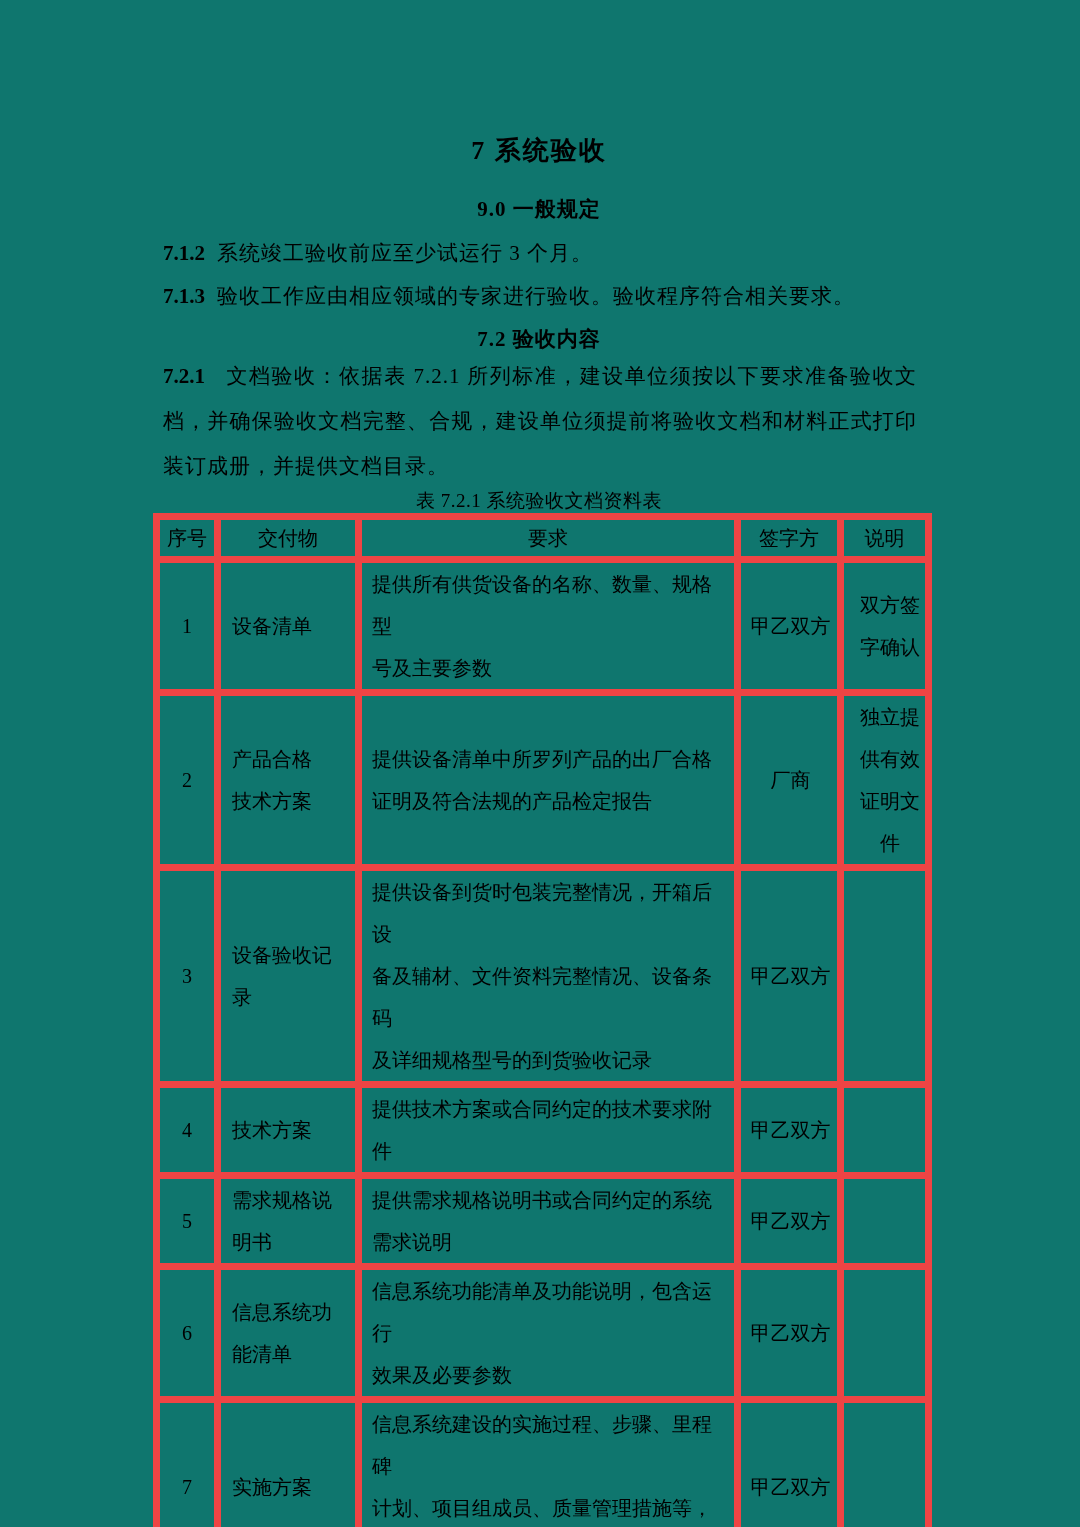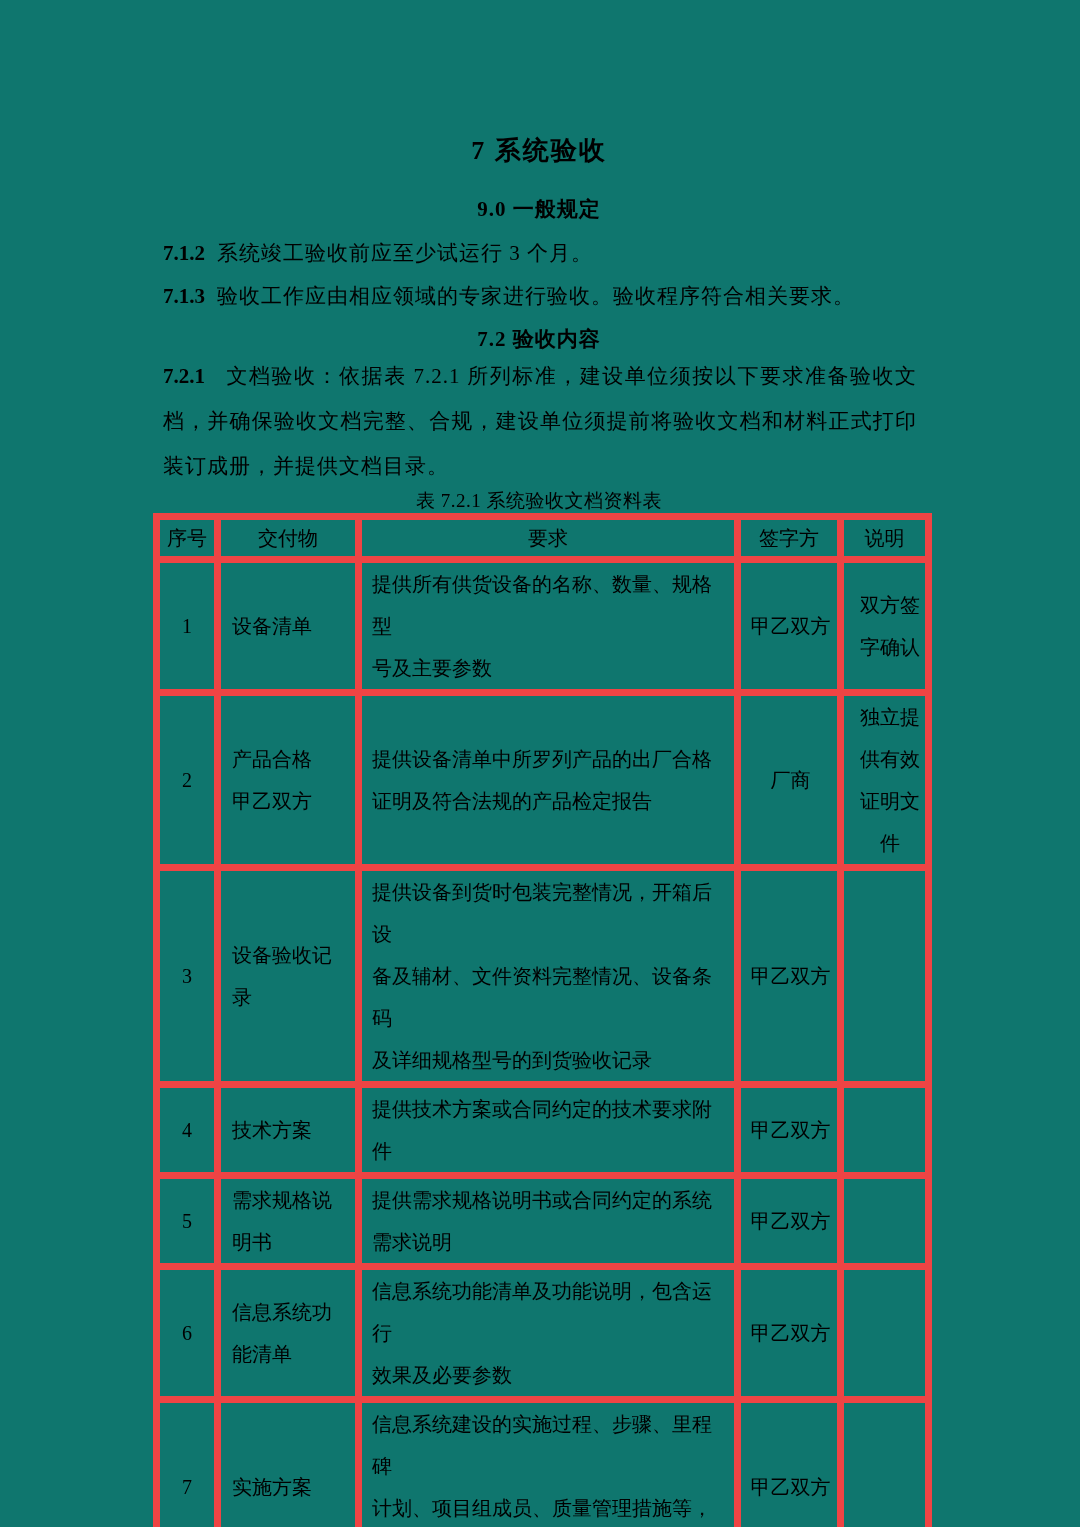--- a/index.html
+++ b/index.html
@@ -140,21 +140,21 @@
           <td class="cell-deliv">设备清单</td>
           <td class="cell-req">提供所有供货设备的名称、数量、规格型
 号及主要参数</td>
           <td class="cell-sign">甲乙双方</td>
           <td class="cell-note">双方签
 字确认</td>
         </tr>
         <tr class="r2">
           <td class="cell-no">2</td>
           <td class="cell-deliv">产品合格
-甲乙双方</td>
+技术方案</td>
           <td class="cell-req">提供设备清单中所罗列产品的出厂合格
 证明及符合法规的产品检定报告</td>
           <td class="cell-sign">厂商</td>
           <td class="cell-note">独立提
 供有效
 证明文
 件</td>
         </tr>
         <tr class="r3">
           <td class="cell-no">3</td>

